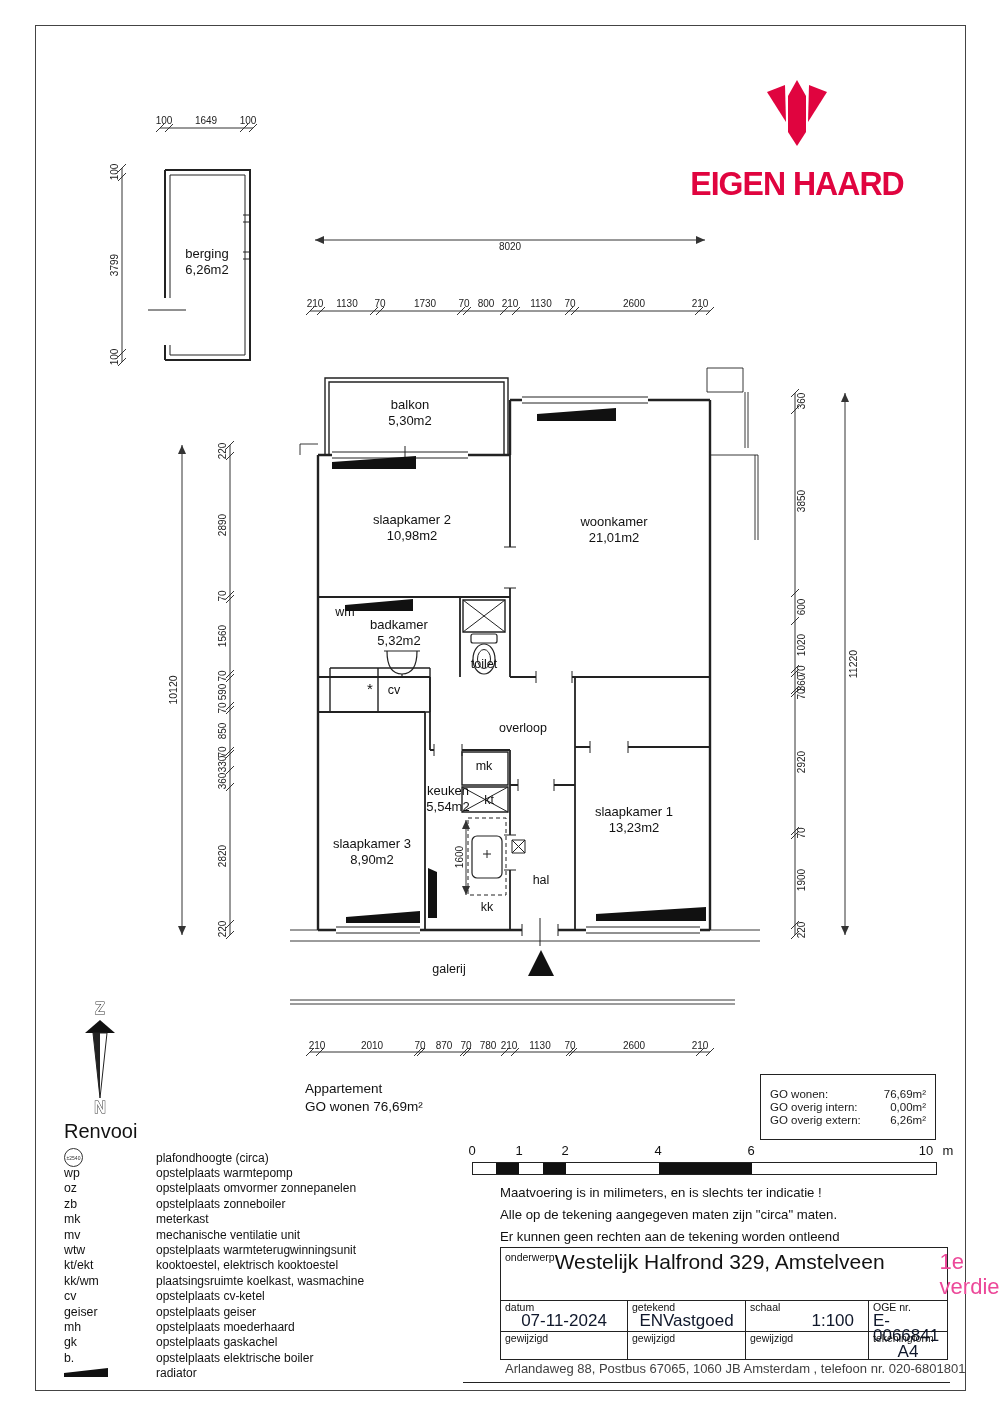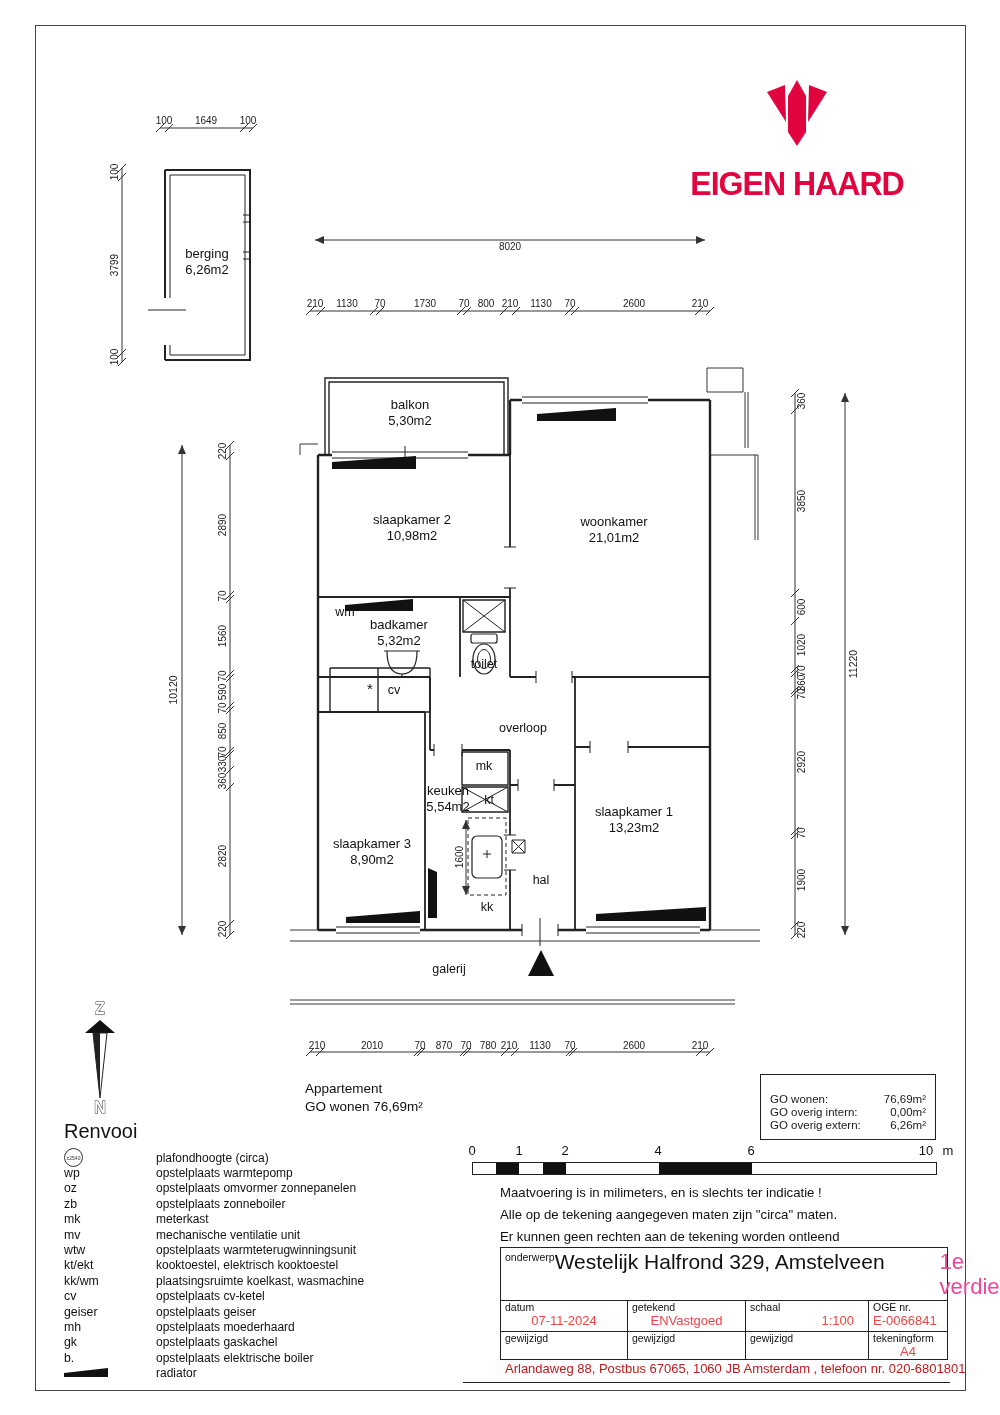--- a/index.html
+++ b/index.html
@@ -12,21 +12,21 @@
   .room{font-size:13px;line-height:16px;text-align:center;white-space:nowrap;color:#111}
   .lbl{font-size:12.5px;white-space:nowrap;color:#111}
   .frame{left:35px;top:25px;width:929px;height:1364px;border:1.5px solid #444}
   
   .logo-text{left:677px;top:165px;width:240px;text-align:center;font-size:33px;font-weight:bold;
              letter-spacing:-1px;transform:scaleX(.97);transform-origin:center;color:#e0043f}
   
   .summary{left:305px;top:1080px;font-size:13.5px;line-height:18px;color:#111}
   
   .gotab{left:760px;top:1074px;width:176px;height:66px;border:1.8px solid #222;background:#fff;
-         padding:7px 9px;box-sizing:border-box;display:flex;flex-direction:column;justify-content:flex-end}
+         padding:7px 9px;box-sizing:border-box;display:flex;flex-direction:column;justify-content:center}
   .gotab .r{display:flex;justify-content:space-between;font-size:11.5px;line-height:13px}
   
   .legend{left:64px;top:1120px;width:330px}
   .legend h2{margin:0 0 7px 0;font-size:20px;font-weight:normal;color:#111}
   .lg-row{display:flex;height:15.4px;align-items:center}
   .lg-key{width:92px;font-size:12.3px;color:#111}
   .lg-desc{font-size:12px;white-space:nowrap;color:#111}
   .lg-circle{display:inline-flex;width:17px;height:17px;border:1px solid #333;border-radius:50%;
              align-items:center;justify-content:center;font-size:5px;color:#333}
   
@@ -39,24 +39,24 @@
   .tb-row1{display:flex;height:53px;border-bottom:1.2px solid #222;padding:1px 4px;box-sizing:border-box}
   .tb-onderwerp{width:62px;font-size:10.5px;padding-top:2px;color:#111}
   .tb-titles{flex:1;display:flex;flex-direction:row}
   .tb-line1{font-size:21px;text-align:center;line-height:26px;white-space:nowrap;color:#111}
   .tb-line2{display:flex;justify-content:space-between;padding:0 85px 0 55px;font-size:22px;line-height:25px;color:#ec4899}
   .tb-row2,.tb-row3{display:flex;height:30px}
   .tb-row2{border-bottom:1.2px solid #222}
   .tb-cell{border-right:1.2px solid #222;box-sizing:border-box;padding:1px 4px 0 4px;display:flex;flex-direction:column}
   .tb-cell:last-child{border-right:none}
   .tb-cl{font-size:10.5px;line-height:11px;color:#111}
-  .tb-cv{font-size:13px;line-height:15px;text-align:center;color:#ef4444}
+  .tb-cv{font-size:17px;line-height:15px;text-align:center;color:#0f172a}
   .c1{width:127px}.c2{width:118px}.c3{width:123px}.c4{flex:1}
   .tb-row3{height:27px}
-  .tb-addr{left:505px;top:1361px;font-size:13px;color:#b91c1c;white-space:nowrap}
+  .tb-addr{left:505px;top:1361px;font-size:13px;color:#404040;white-space:nowrap}
   .tb-addr-line{left:463px;top:1382px;width:487px;border-top:1.2px solid #222}
 </style>
 </head>
 <body>
 
 <div class="abs frame"></div>
 
 <svg class="abs" style="left:0;top:0" width="1000" height="1415" viewBox="0 0 1000 1415">
 
   <g stroke="#222" fill="none">

